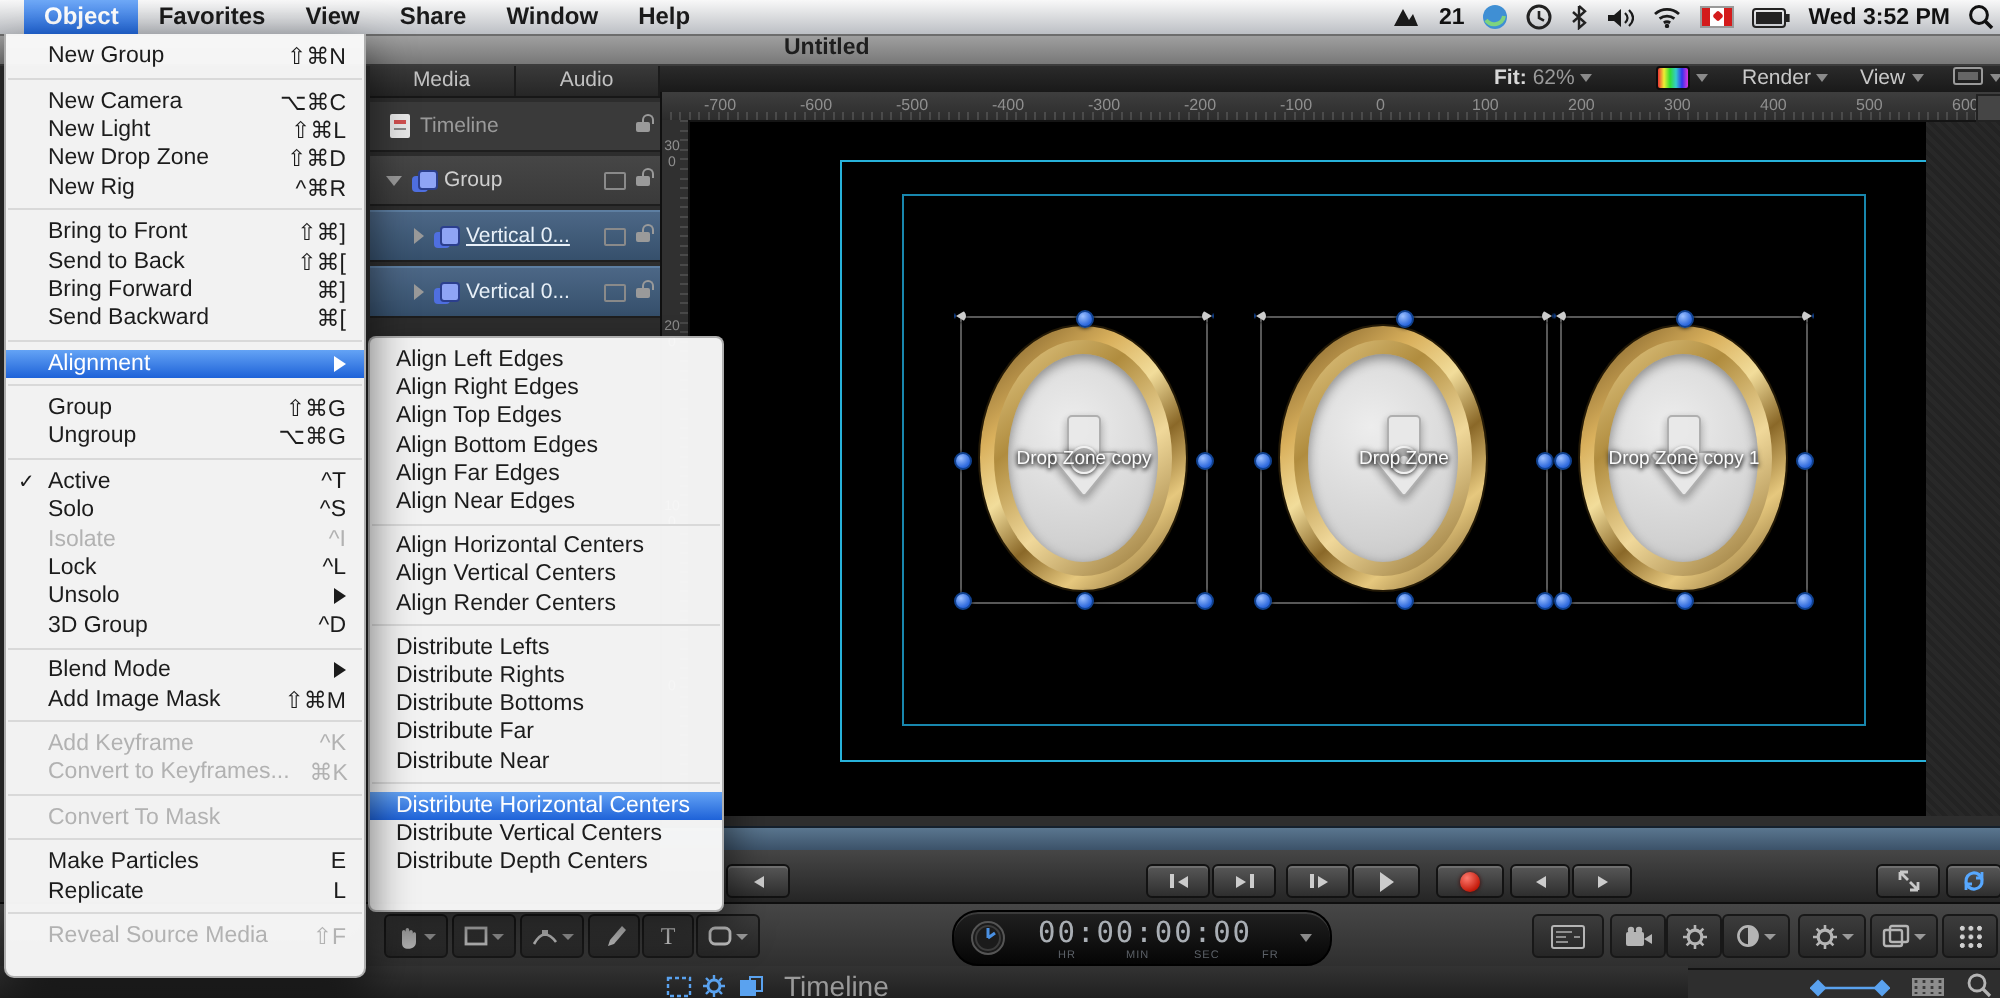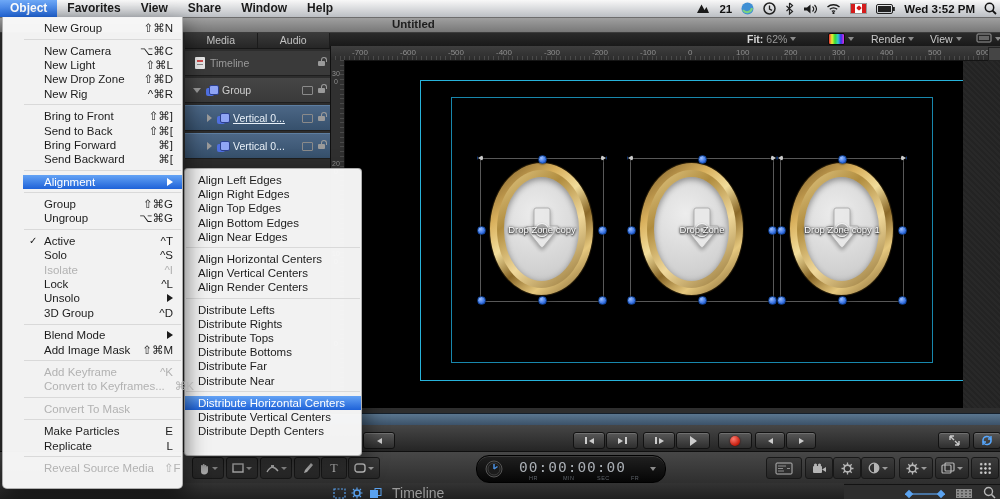--- a/index.html
+++ b/index.html
@@ -120,21 +120,21 @@
   #tc-caret{position:absolute;right:9px;top:11px;}
   
   #bstrip{position:absolute;left:0;top:483px;width:844px;height:16px;background:linear-gradient(#333,#202020);z-index:2;
     font-size:14px;color:#9a9a9a;}
   #bstrip .blue{color:#5aa2ef;}
   .bicon{position:absolute;top:3px;}
   .dotgrid{width:13px;height:13px;background:radial-gradient(#cfcfcf 1.1px,transparent 1.3px) 0 0/4.3px 4.3px;}
   
   #objectmenu{position:absolute;left:2px;top:17px;width:181px;height:472px;
     background:rgba(249,249,249,.97);border:1px solid rgba(0,0,0,.28);border-top:none;border-radius:0 0 5px 5px;
-    box-shadow:2px 8px 22px rgba(0,0,0,.55);z-index:50;padding-top:4px;box-sizing:border-box;padding-left:20px;}
+    box-shadow:2px 8px 22px rgba(0,0,0,.55);z-index:50;padding-top:4px;box-sizing:border-box;}
   #alignsub{position:absolute;left:184px;top:168px;width:178px;height:288px;
     background:rgba(249,249,249,.97);border:1px solid rgba(0,0,0,.28);border-radius:4px;
     box-shadow:2px 8px 22px rgba(0,0,0,.55);z-index:49;padding-top:4px;box-sizing:border-box;}
   .mrow{position:relative;display:flex;align-items:center;height:14.4px;padding:0 9px 0 21px;font-size:11.5px;color:#1c1c1c;}
   #alignsub .mrow{height:14.2px;padding-left:13px;}
   .mrow .lbl{flex:1;white-space:nowrap;}
   .mrow .sc{margin-left:10px;white-space:nowrap;}
   .mrow.dis{color:#b2b2b2;}
   .mrow.hl{background:linear-gradient(#64a3f5,#1e62d8);color:#fff;}
   .msep{height:1px;background:#d9d9d9;margin:3.5px 1px;}
@@ -492,21 +492,21 @@
     </span>
     <span class="bicon" style="left:983px">
       <svg width="13" height="13">
           <circle cx="5.5" cy="5.5" r="4" fill="none" stroke="#b5b5b5" stroke-width="1.4"></circle>
           <path d="M8.5 8.5 L12 12" stroke="#b5b5b5" stroke-width="1.6"></path>
         </svg>
     </span>
   </div>
 
   <div id="menubar">
-    <div class="mb-item active" style="">Object</div>
+    <div class="mb-item active" style="margin-left:12px">Object</div>
     <div class="mb-item">Favorites</div>
     <div class="mb-item">View</div>
     <div class="mb-item">Share</div>
     <div class="mb-item">Window</div>
     <div class="mb-item">Help</div>
     <div id="mb-status">
       <svg width="14" height="11">
           <path d="M1 10 L5.5 1.5 L8.5 7 L10.5 4 L13 10 Z" fill="#1a1a1a"></path>
         </svg>
       <span>21</span>
@@ -669,41 +669,41 @@
     <div class="mrow">
         <span class="lbl">Align Right Edges</span>
       </div>
     <div class="mrow">
         <span class="lbl">Align Top Edges</span>
       </div>
     <div class="mrow">
         <span class="lbl">Align Bottom Edges</span>
       </div>
     <div class="mrow">
+        <span class="lbl">Align Far Edges</span>
+      </div>
+    <div class="mrow">
         <span class="lbl">Align Near Edges</span>
       </div>
     <div class="msep"></div>
     <div class="mrow">
         <span class="lbl">Align Horizontal Centers</span>
       </div>
     <div class="mrow">
         <span class="lbl">Align Vertical Centers</span>
       </div>
     <div class="mrow">
         <span class="lbl">Align Render Centers</span>
       </div>
     <div class="msep"></div>
     <div class="mrow">
         <span class="lbl">Distribute Lefts</span>
       </div>
     <div class="mrow">
         <span class="lbl">Distribute Rights</span>
-      </div>
-    <div class="mrow">
-        <span class="lbl">Distribute Tops</span>
       </div>
     <div class="mrow">
         <span class="lbl">Distribute Bottoms</span>
       </div>
     <div class="mrow">
         <span class="lbl">Distribute Far</span>
       </div>
     <div class="mrow">
         <span class="lbl">Distribute Near</span>
       </div>

